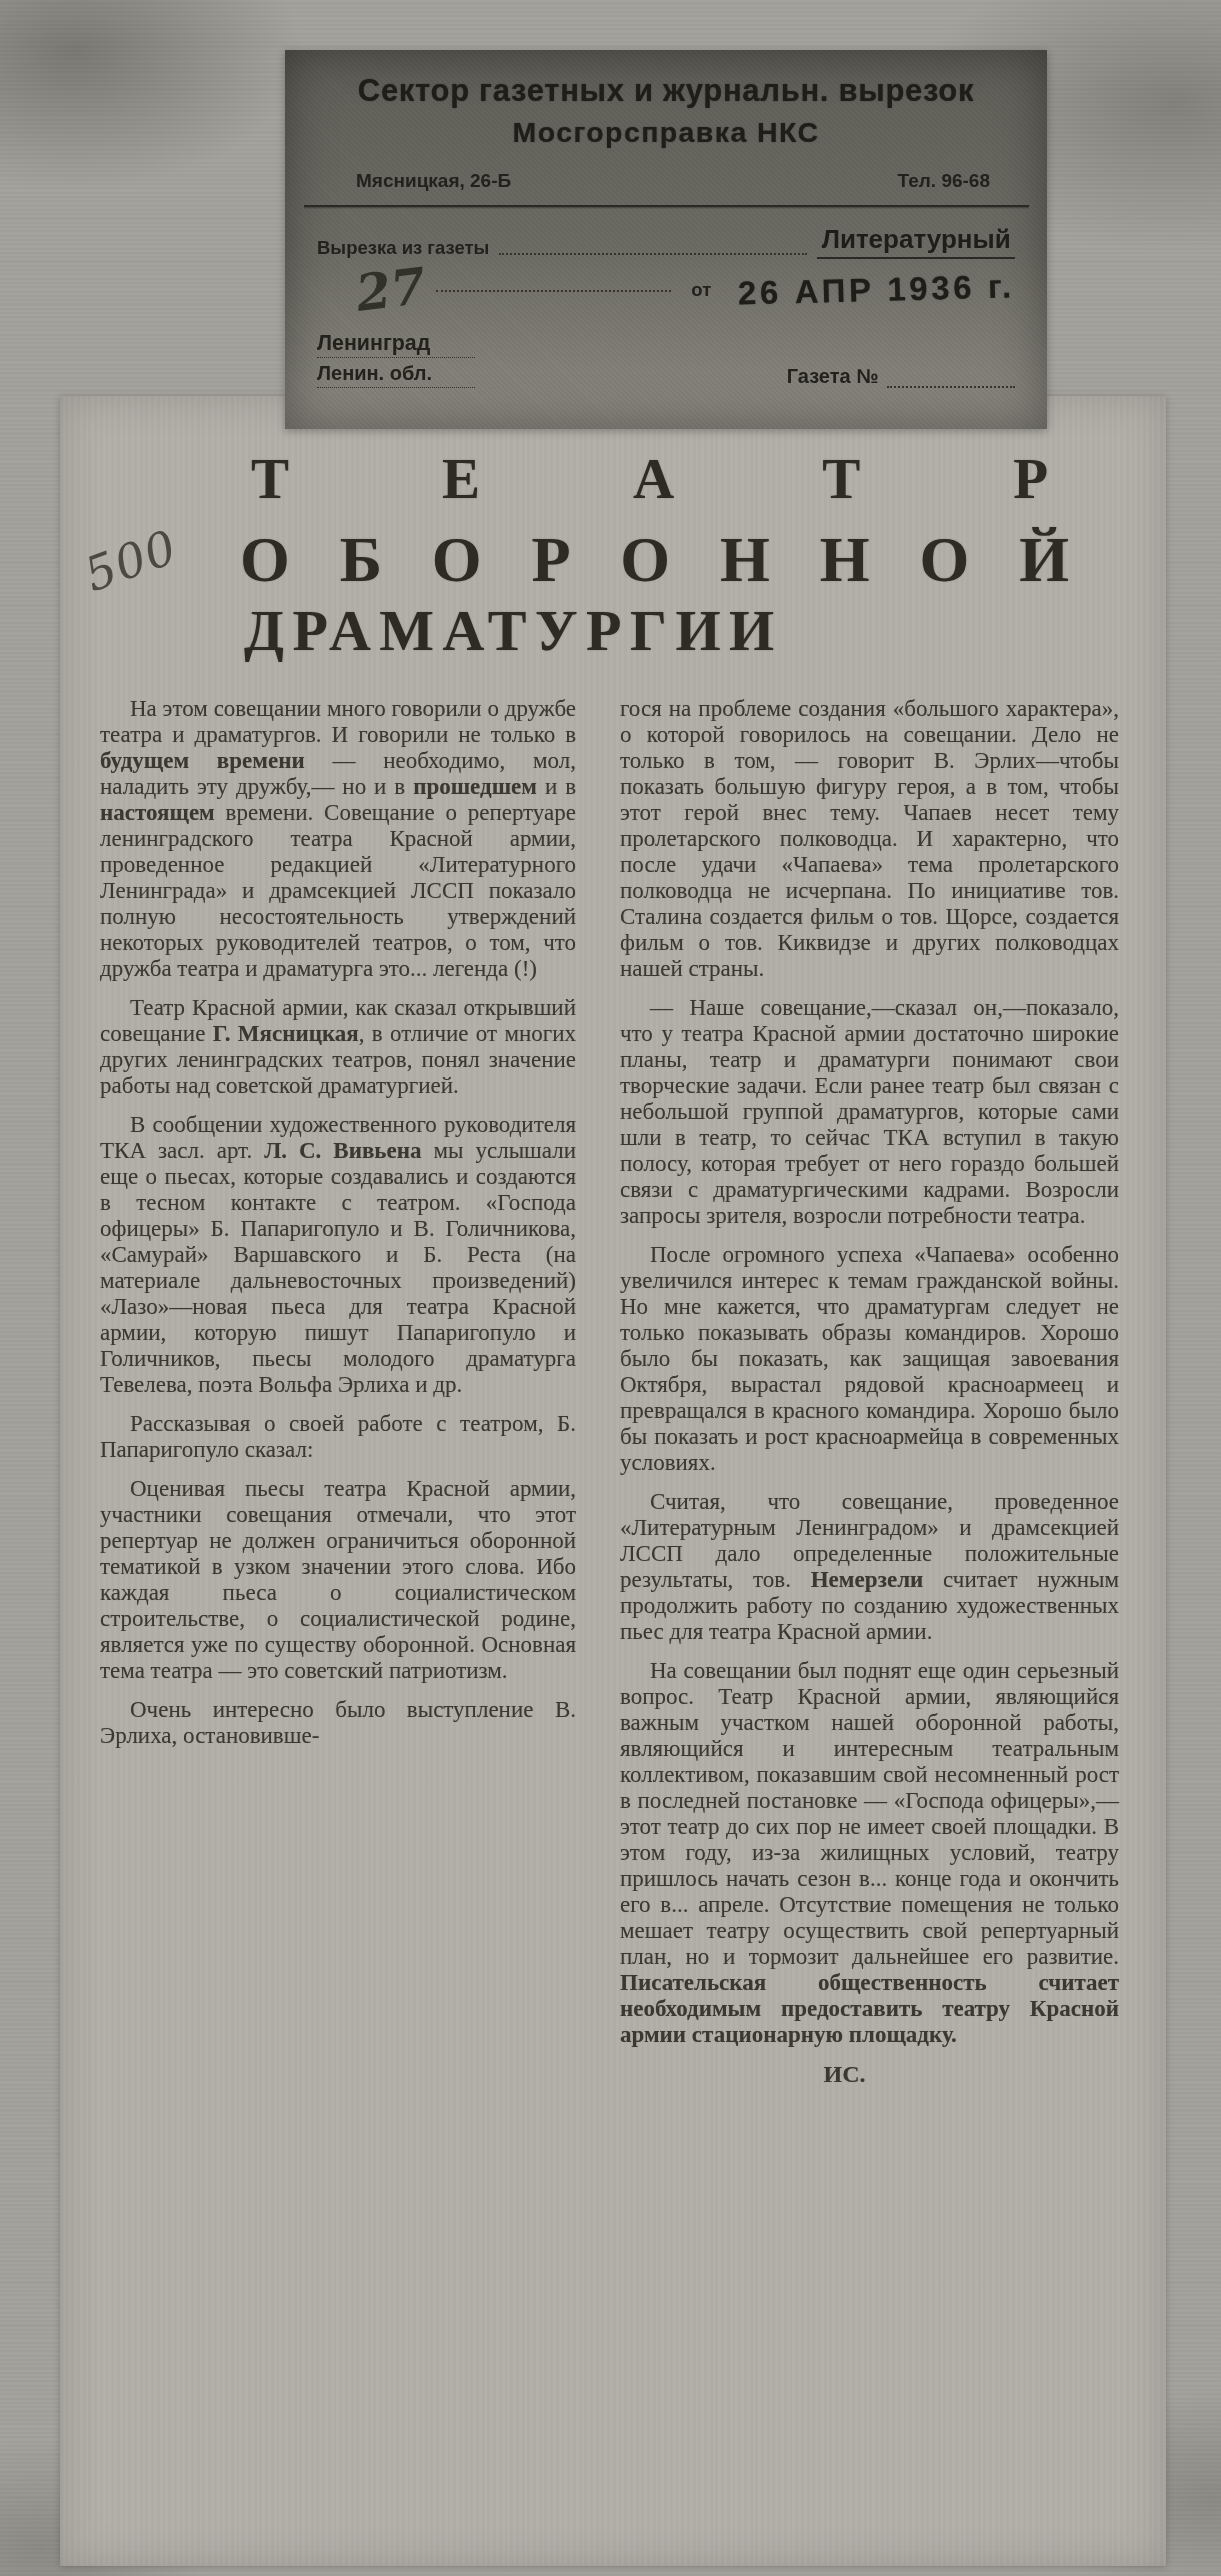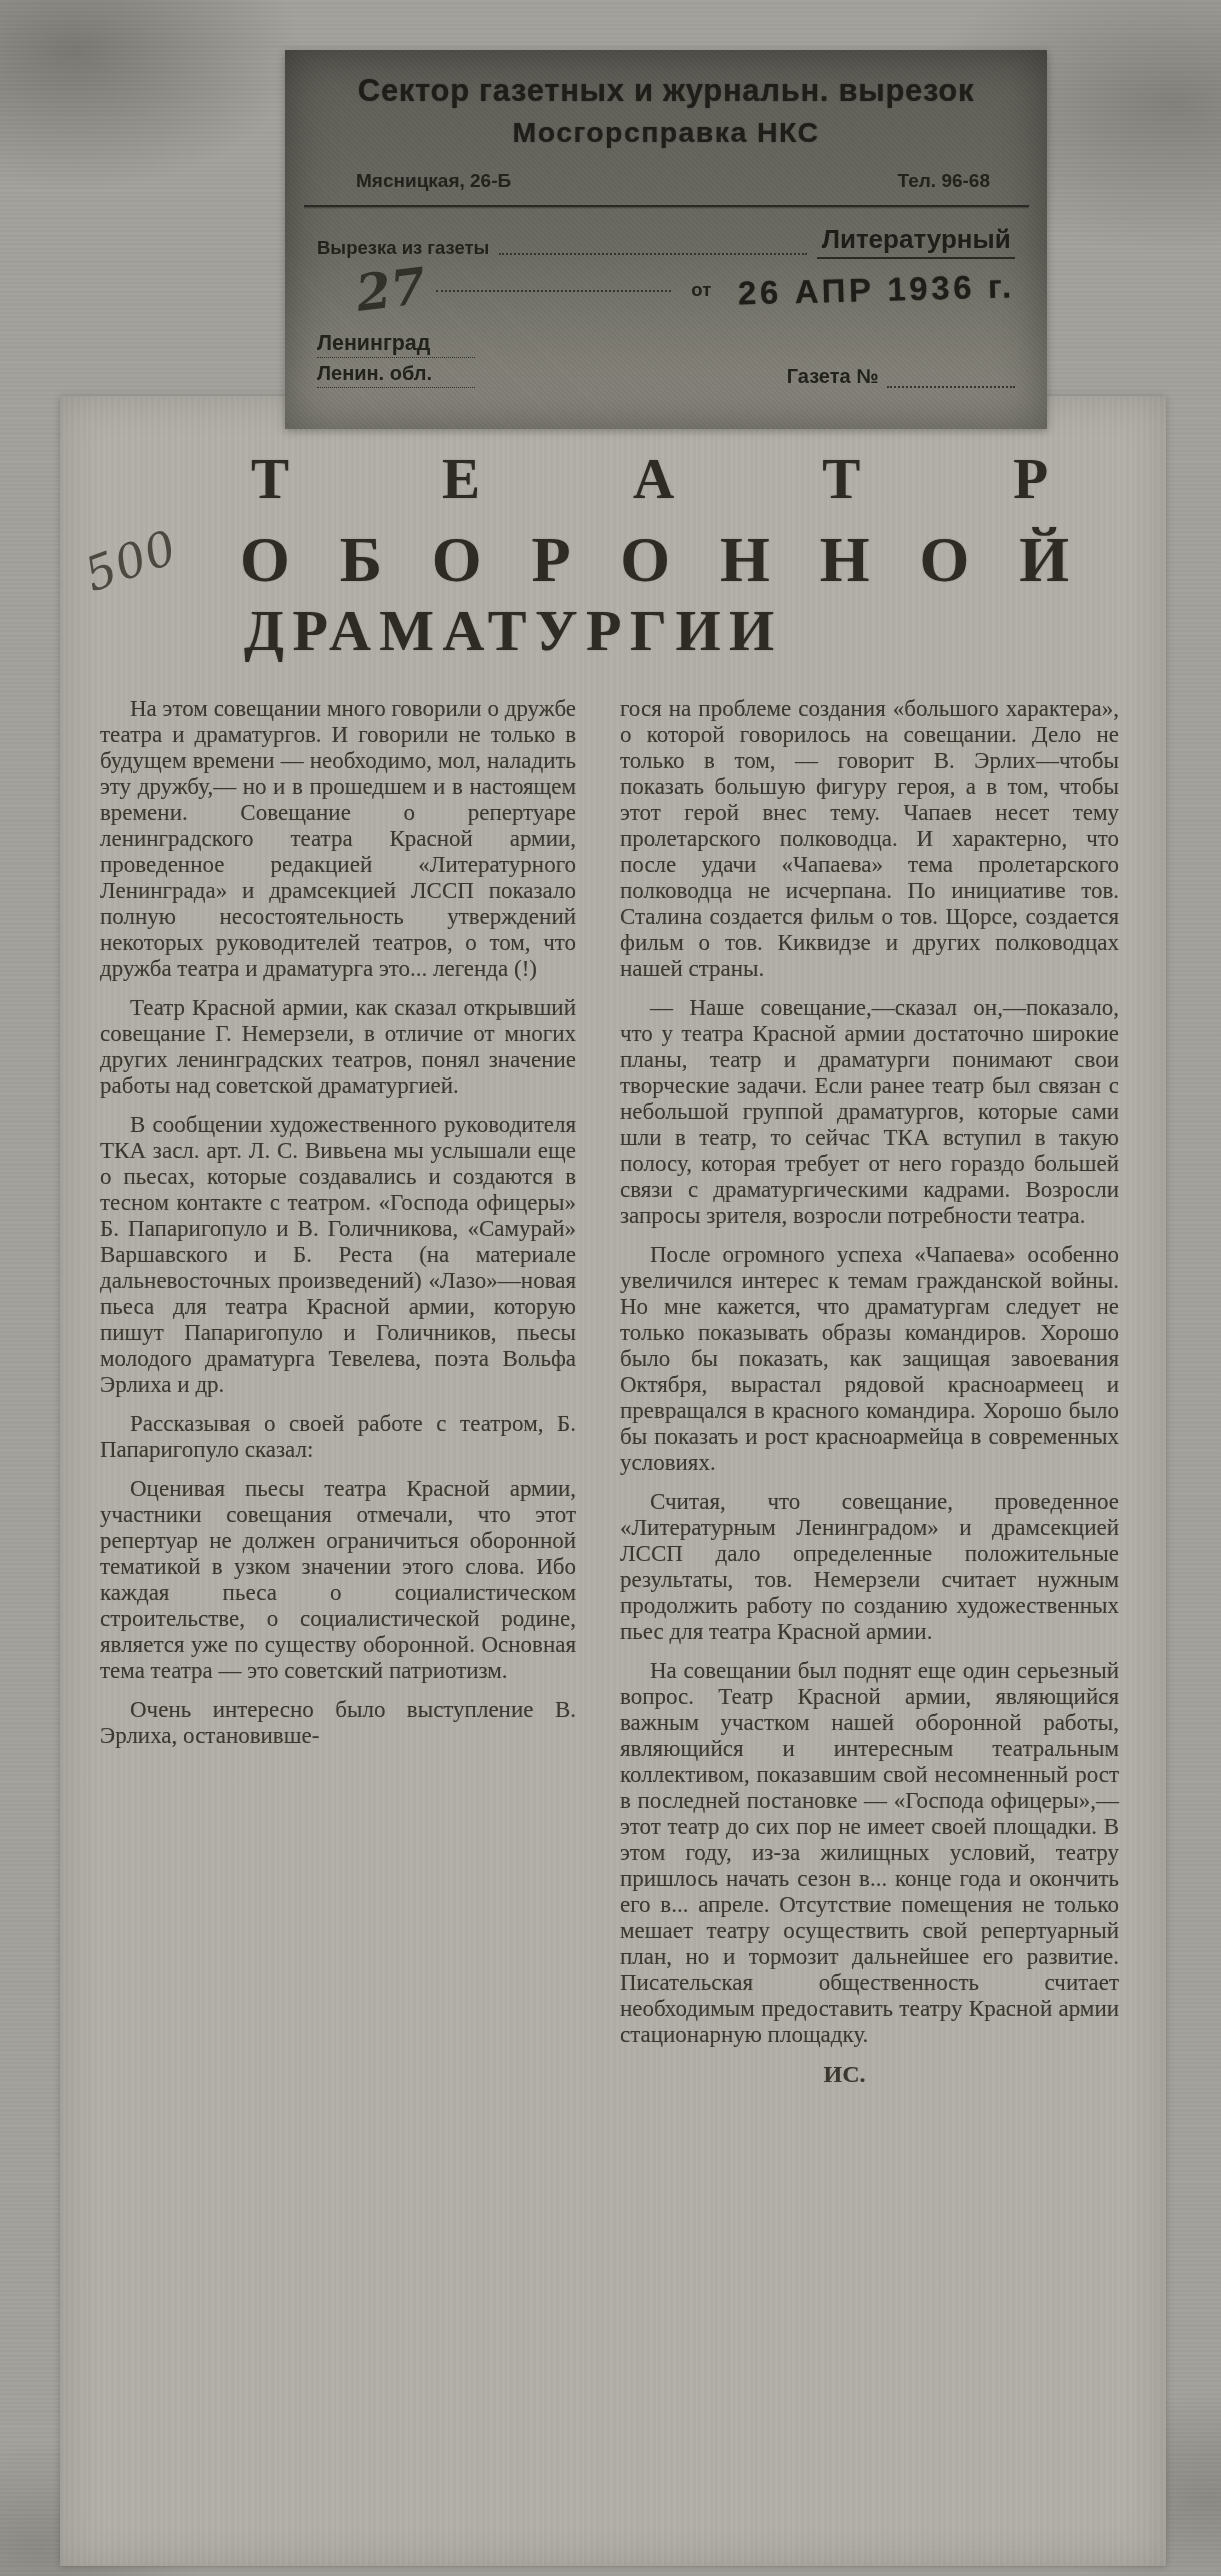--- a/index.html
+++ b/index.html
@@ -63,21 +63,21 @@
     font-family:"DejaVu Serif", serif; font-size:47px; font-style:italic;
     color:#4c4a40; transform:rotate(-20deg); letter-spacing:1.4px;
   }
   
   .cols { display:flex; gap:44px; margin-top:36px; }
   .col  { font-size:23px; line-height:26px; text-align:justify; color:#3a382f; text-shadow:0 0 0.7px rgba(58,56,47,.30); }
   .col-left  { width:476px; }
   .col-right { width:499px; }
   .para { margin:0 0 13px; text-indent:30px; }
   .col-right .para:first-child { text-indent:0; }
-  .b { font-weight:normal; }
+  .b { font-weight:bold; }
   .signature { text-align:center; font-weight:bold; font-size:24px; padding-right:50px; margin-top:4.3px; color:#3a382f; }
 </style>
 </head>
 <body>
 
 <div class="page">
 
   <div class="clip-paper"></div>
 
   <div class="stamp">
@@ -117,21 +117,21 @@
   <div class="article">
     <div class="hand500">500</div>
 
     <div class="t1">ТЕАТР</div>
     <div class="t2">ОБОРОННОЙ</div>
     <div class="t3">ДРАМАТУРГИИ</div>
 
     <div class="cols">
       <div class="col col-left">
           <p class="para"><span>На этом совещании много говорили о дружбе театра и драматургов. И говорили не только в </span><span class="b">будущем времени</span><span> — необходимо, мол, наладить эту дружбу,— но и в </span><span class="b">прошедшем</span><span> и в </span><span class="b">настоящем</span><span> времени. Совещание о репертуаре ленинградского театра Красной армии, проведенное редакцией «Литературного Ленинграда» и драмсекцией ЛССП показало полную несостоятельность утверждений некоторых руководителей театров, о том, что дружба театра и драматурга это... легенда (!)</span></p>
-          <p class="para"><span>Театр Красной армии, как сказал открывший совещание </span><span class="b">Г. Немерзели</span><span>, в отличие от многих других ленинградских театров, понял значение работы над советской драматургией.</span></p>
+          <p class="para"><span>Театр Красной армии, как сказал открывший совещание </span><span class="b">Г. Мясницкая</span><span>, в отличие от многих других ленинградских театров, понял значение работы над советской драматургией.</span></p>
           <p class="para"><span>В сообщении художественного руководителя ТКА засл. арт. </span><span class="b">Л. С. Вивьена</span><span> мы услышали еще о пьесах, которые создавались и создаются в тесном контакте с театром. «Господа офицеры» Б. Папаригопуло и В. Голичникова, «Самурай» Варшавского и Б. Реста (на материале дальневосточных произведений) «Лазо»—новая пьеса для театра Красной армии, которую пишут Папаригопуло и Голичников, пьесы молодого драматурга Тевелева, поэта Вольфа Эрлиха и др.</span></p>
           <p class="para"><span>Рассказывая о своей работе с театром, Б. Папаригопуло сказал:</span></p>
           <p class="para"><span>Оценивая пьесы театра Красной армии, участники совещания отмечали, что этот репертуар не должен ограничиться оборонной тематикой в узком значении этого слова. Ибо каждая пьеса о социалистическом строительстве, о социалистической родине, является уже по существу оборонной. Основная тема театра — это советский патриотизм.</span></p>
           <p class="para"><span>Очень интересно было выступление В. Эрлиха, остановивше-</span></p>
         </div>
       <div class="col col-right">
         <div>
             <p class="para"><span>гося на проблеме создания «большого характера», о которой говорилось на совещании. Дело не только в том, — говорит В. Эрлих—чтобы показать большую фигуру героя, а в том, чтобы этот герой внес тему. Чапаев несет тему пролетарского полководца. И характерно, что после удачи «Чапаева» тема пролетарского полководца не исчерпана. По инициативе тов. Сталина создается фильм о тов. Щорсе, создается фильм о тов. Киквидзе и других полководцах нашей страны.</span></p>
             <p class="para"><span>— Наше совещание,—сказал он,—показало, что у театра Красной армии достаточно широкие планы, театр и драматурги понимают свои творческие задачи. Если ранее театр был связан с небольшой группой драматургов, которые сами шли в театр, то сейчас ТКА вступил в такую полосу, которая требует от него гораздо большей связи с драматургическими кадрами. Возросли запросы зрителя, возросли потребности театра.</span></p>
             <p class="para"><span>После огромного успеха «Чапаева» особенно увеличился интерес к темам гражданской войны. Но мне кажется, что драматургам следует не только показывать образы командиров. Хорошо было бы показать, как защищая завоевания Октября, вырастал рядовой красноармеец и превращался в красного командира. Хорошо было бы показать и рост красноармейца в современных условиях.</span></p>

